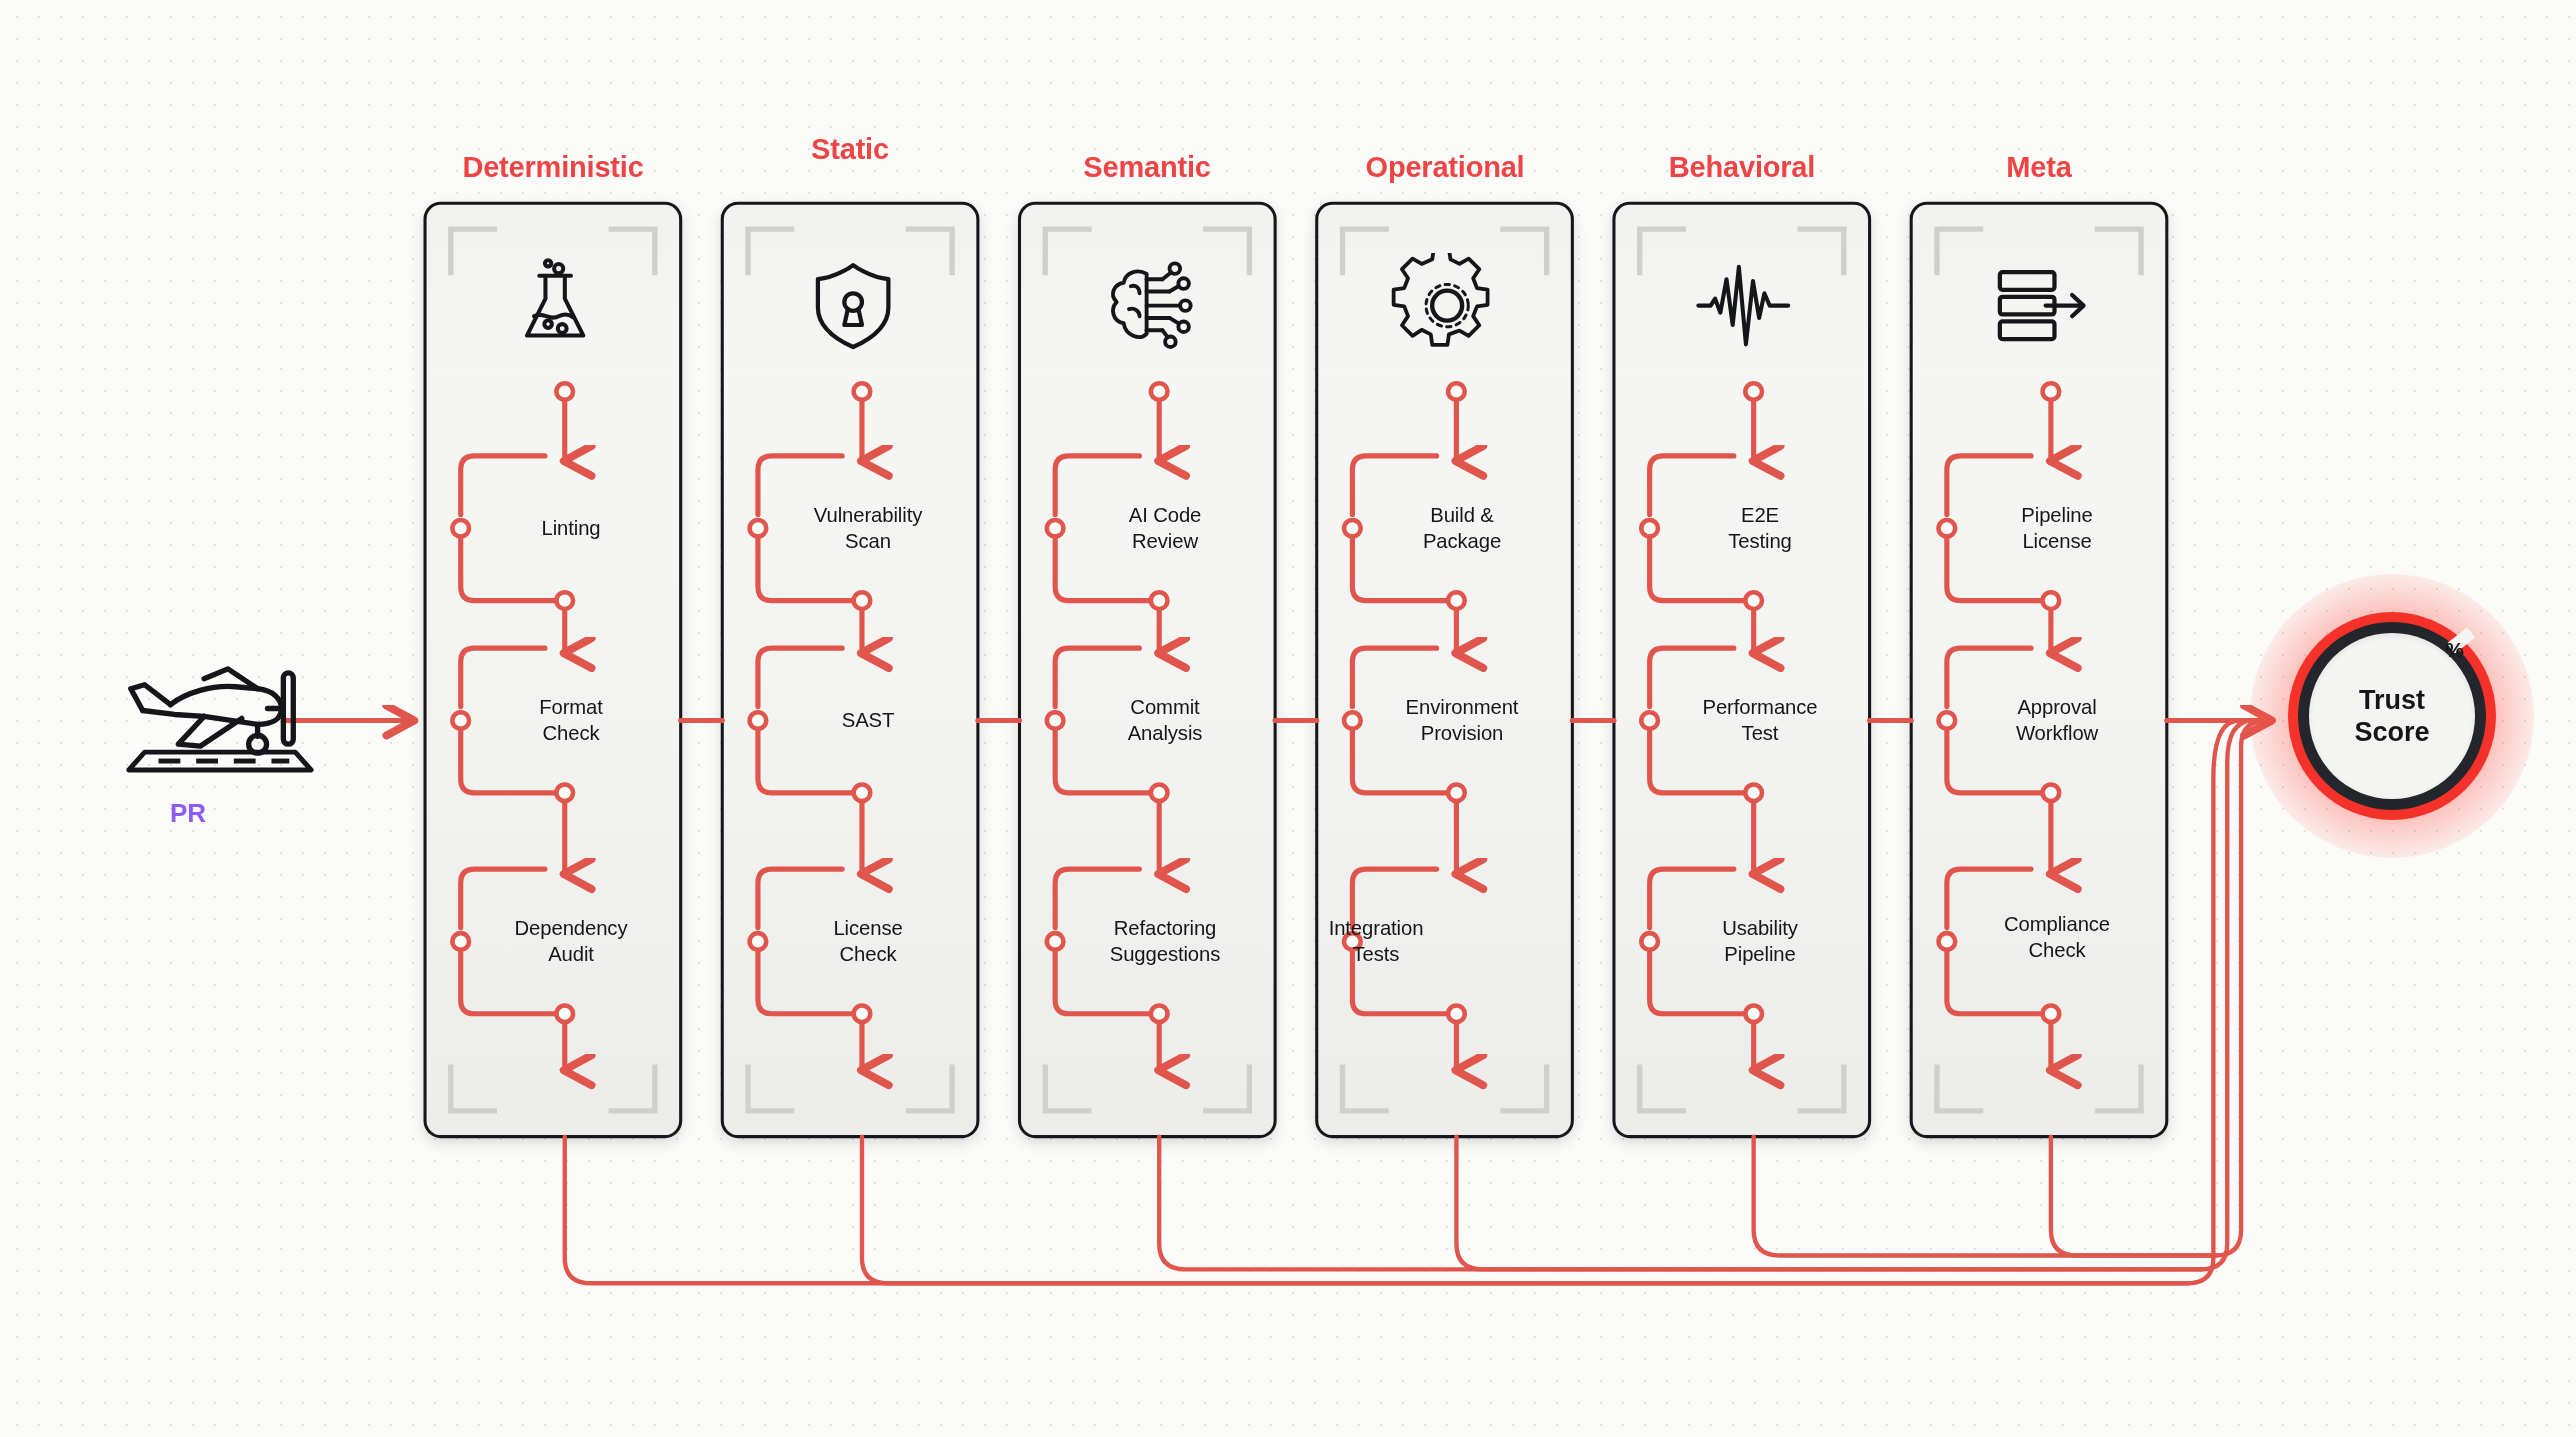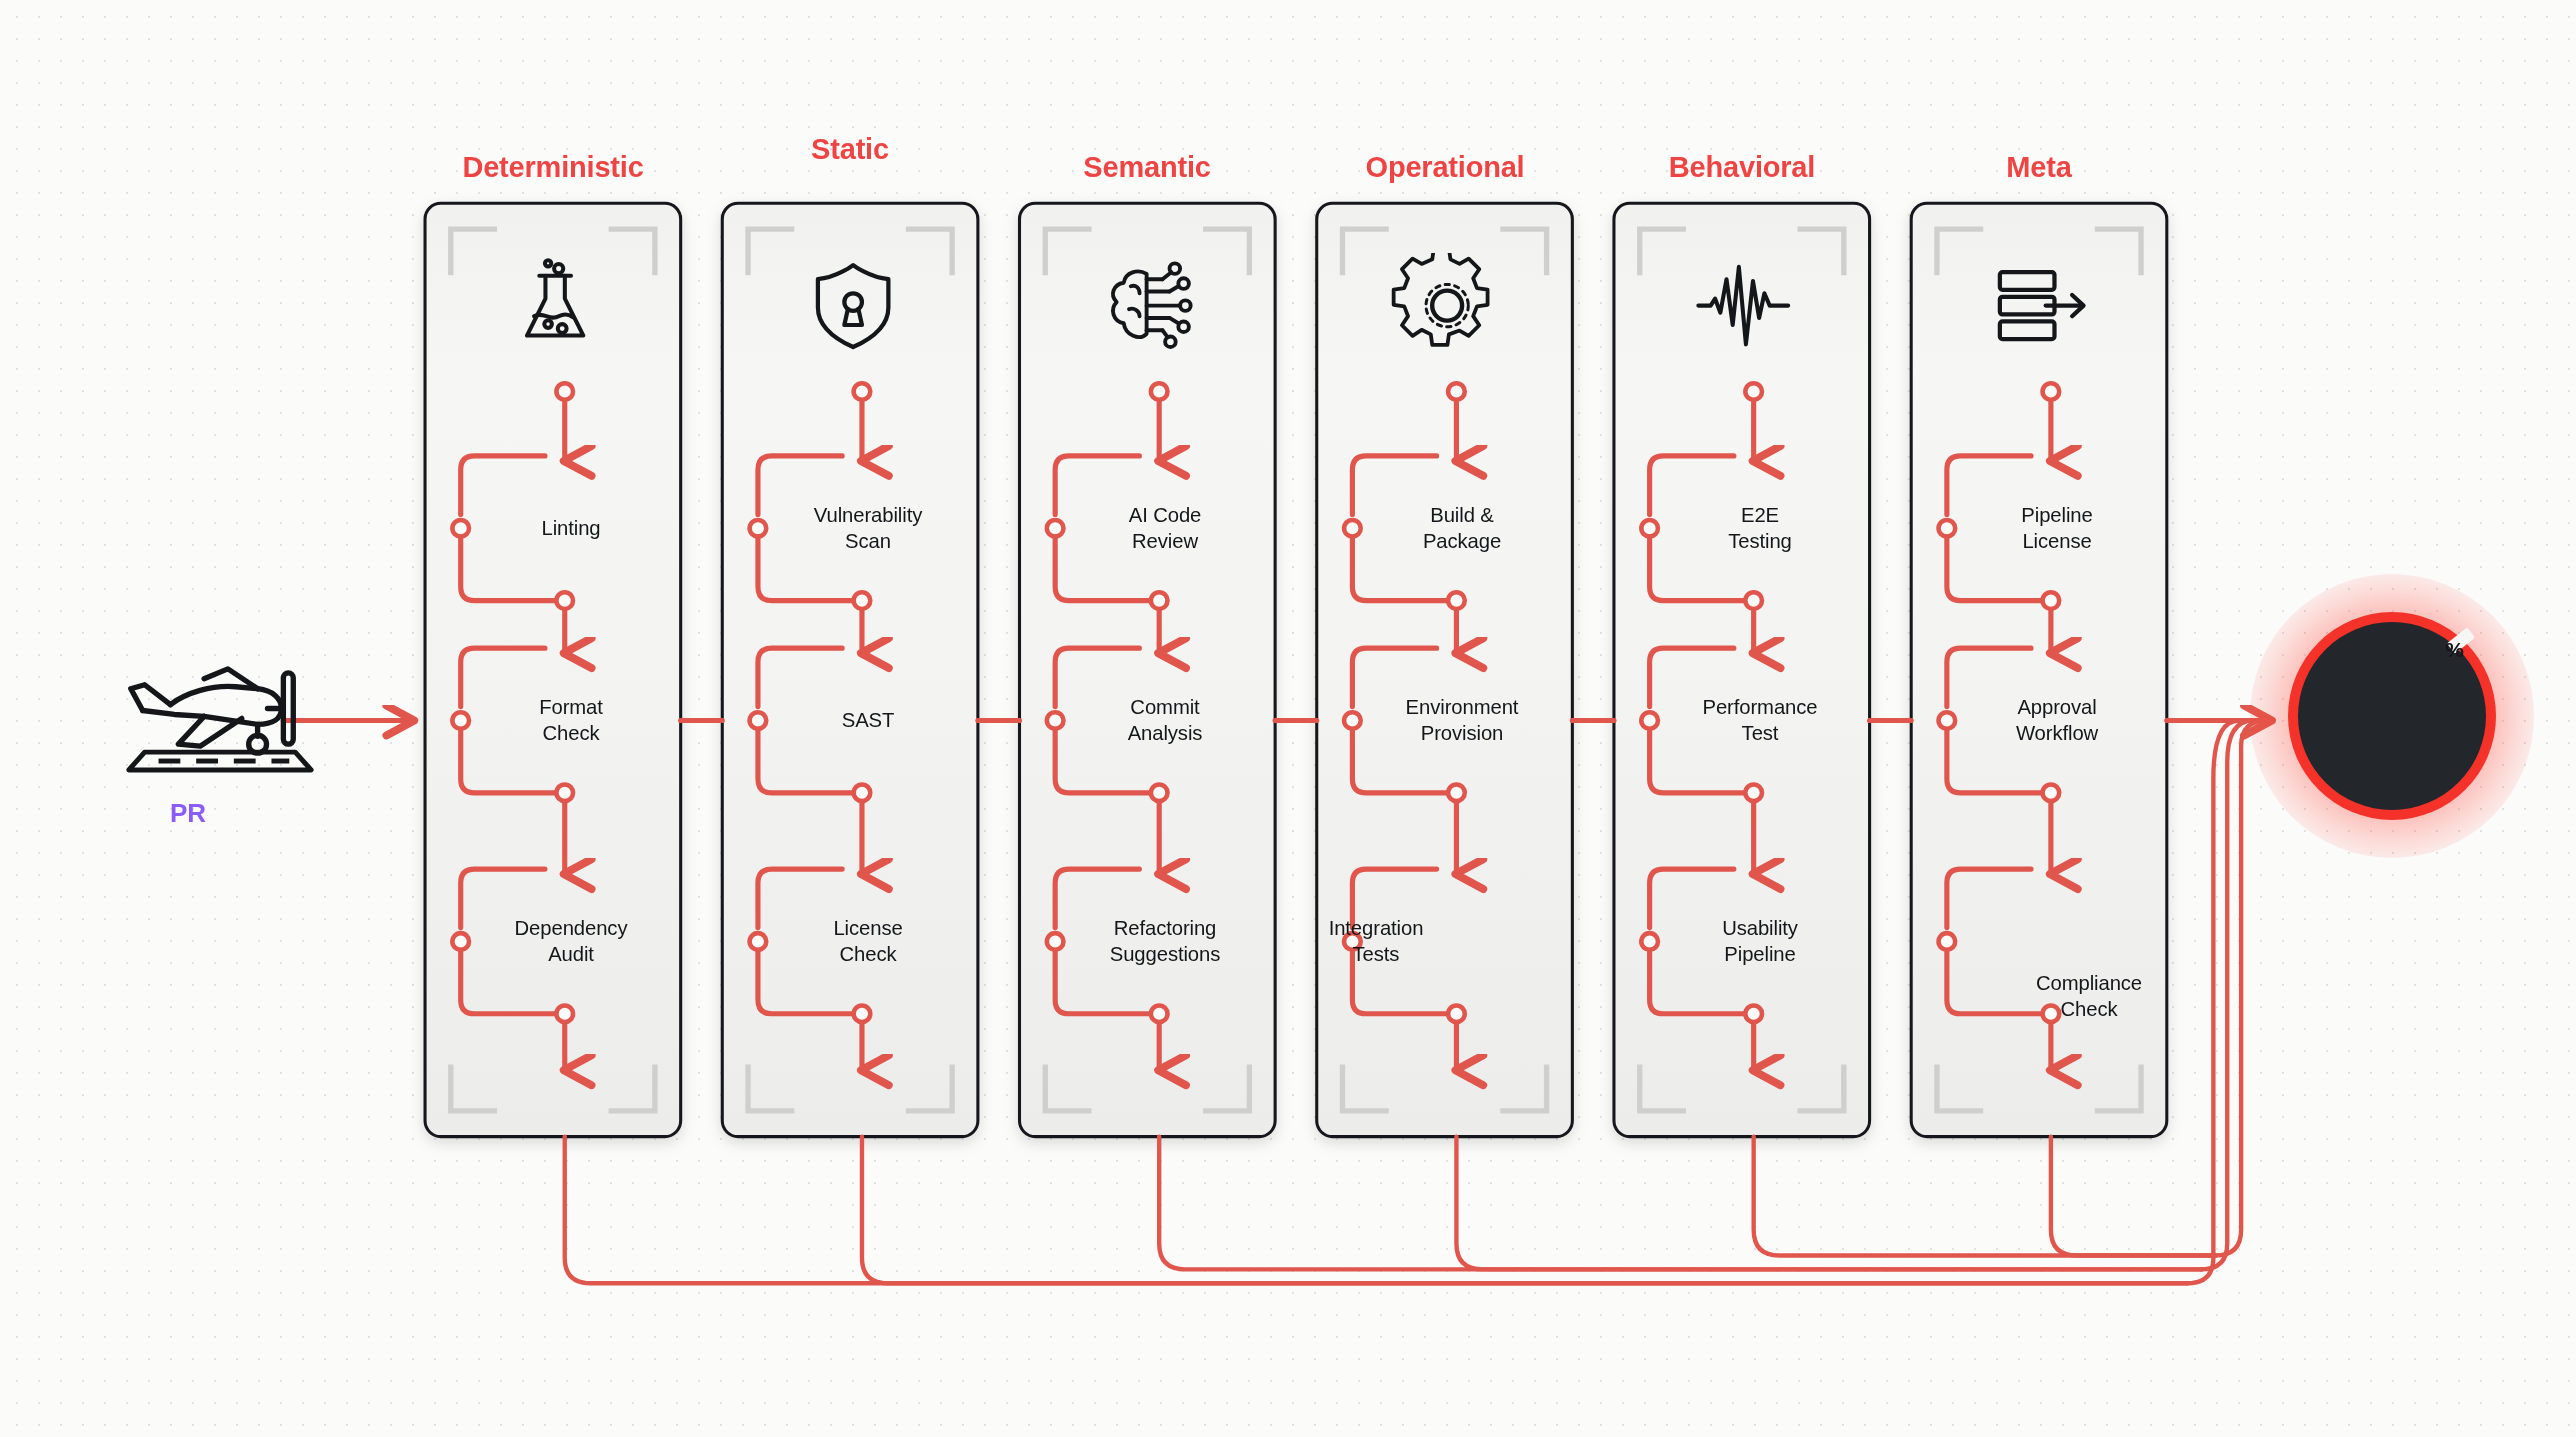--- a/index.html
+++ b/index.html
@@ -383,20 +383,24 @@
         </g>
       </svg>
     </div>
     <div class="pr-label" style="left:188px;top:798px;">PR</div>
 
     <div class="trust-wrap" style="left:2392px;top:716px;">
       <div class="trust-glow"></div>
       <div class="trust-ring-red"></div>
       <div class="trust-ring-dark"></div>
       <div class="trust-gap"></div>
+      <div class="trust-inner">
+        <div class="trust-text">Trust
+Score</div>
+      </div>
       <div class="trust-pct">%</div>
     </div>
 
     <div id="titles-host">
         <div class="col-title" style="left: 553px; top: 151px;">Deterministic</div>
         <div class="col-title" style="left: 850px; top: 133px;">Static</div>
         <div class="col-title" style="left: 1147px; top: 151px;">Semantic</div>
         <div class="col-title" style="left: 1445px; top: 151px;">Operational</div>
         <div class="col-title" style="left: 1742px; top: 151px;">Behavioral</div>
         <div class="col-title" style="left: 2039px; top: 151px;">Meta</div>
@@ -427,21 +431,21 @@
         <div class="node-label" style="left: 1760px; top: 528px;">E2E
 Testing</div>
         <div class="node-label" style="left: 1760px; top: 720px;">Performance
 Test</div>
         <div class="node-label" style="left: 1760px; top: 941px;">Usability
 Pipeline</div>
         <div class="node-label" style="left: 2057px; top: 528px;">Pipeline
 License</div>
         <div class="node-label" style="left: 2057px; top: 720px;">Approval
 Workflow</div>
-        <div class="node-label" style="left: 2057px; top: 996px; margin-left: 32px;">Compliance
+        <div class="node-label" style="left: 2057px; top: 937px;">Compliance
 Check</div>
       </div>
     <div id="icons-host">
         <div style="position: absolute; left: 497px; top: 253px; width: 111px; height: 107px;"><svg viewBox="-12 -6 126 118" width="111" height="107">
             <g fill="none" stroke="#14161a" stroke-width="4.6" stroke-linejoin="round" stroke-linecap="round">
     <path d="M36 18 L72 18"></path>
               <path d="M43 18 L43 44 L22 86 L86 86 L65 44 L65 18"></path>
     <path d="M30 64 C 40 58, 48 70, 58 64 C 64 61, 70 62, 74 65"></path>
     <circle cx="46" cy="73" r="4.3"></circle>
               <circle cx="62" cy="78" r="5"></circle>

